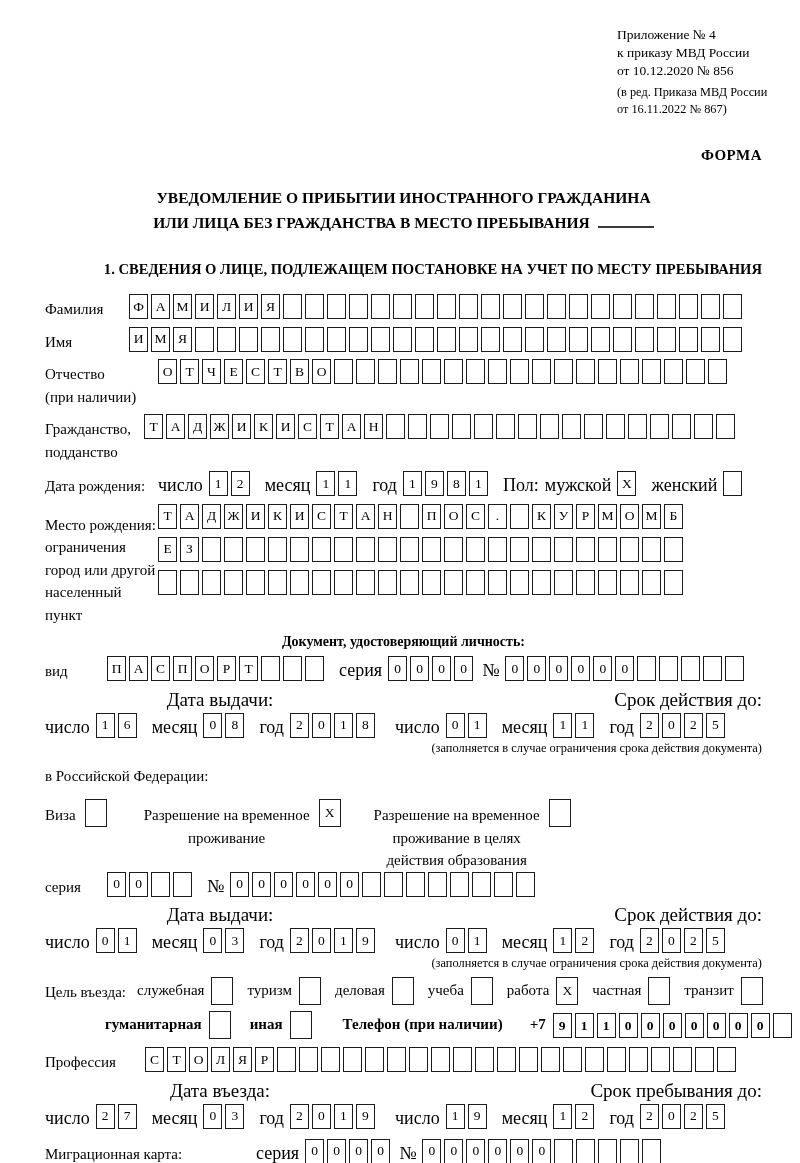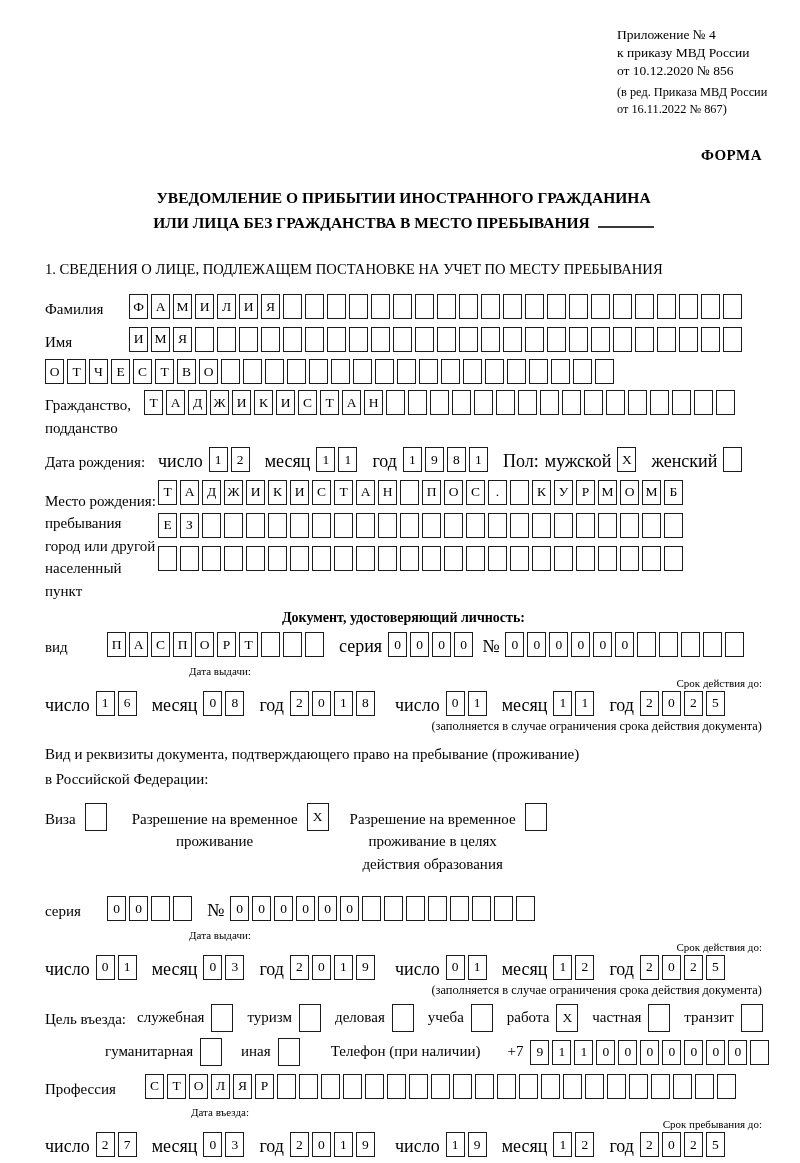--- a/index.html
+++ b/index.html
@@ -8,21 +8,21 @@
   .page{padding:26px 38px 0 45px;position:relative;}
 
   .doc-header{margin-left:572px;font-size:13.5px;line-height:1.32;white-space:nowrap;}
   .doc-header .sub{font-size:12.3px;}
   .doc-header .sub.first{margin-top:5px;}
   .forma{text-align:right;font-weight:bold;font-size:15px;margin-top:30px;letter-spacing:.5px;}
 
   .title{text-align:center;font-weight:bold;font-size:15.5px;margin-top:22px;line-height:1.6;}
   .title .blank{display:inline-block;width:56px;border-bottom:2.2px solid #3a3a3a;height:12px;margin-left:8px;}
 
-  .sec-heading{font-weight:normal;font-size:14.6px;margin-top:26px;margin-bottom:16px;white-space:nowrap;}
+  .sec-heading{font-weight:bold;font-size:14.6px;margin-top:26px;margin-bottom:16px;white-space:nowrap;text-align:right;}
 
   .frow{display:flex;align-items:flex-start;margin-bottom:6px;}
   .flabel{font-size:15px;padding-top:4px;flex-shrink:0;line-height:1.5;}
   .w-fam{width:84px;}
   .w-otch{width:113px;}
   .w-grazh{width:99px;}
   .w-birth{width:113px;}
   .w-prof{width:100px;}
   .w-mig{width:175px;}
 
@@ -30,37 +30,37 @@
   .cell{box-sizing:border-box;width:19px;height:25px;border:1.7px solid #1c1c1c;margin-right:3px;
         display:flex;align-items:center;justify-content:center;font-size:13.5px;background:#fff;}
   .cb .cell{width:22px;height:28px;}
 
   .dlabel{font-size:18px;padding-top:4px;margin-right:6px;flex-shrink:0;}
   .ml{margin-left:12px;}
   .rows-col{display:flex;flex-direction:column;}
   .mt{margin-top:8px;}
 
   .center-bold{text-align:center;font-weight:bold;font-size:14px;margin:8px 0 6px;}
-  .dates-headers{display:flex;font-size:11px;margin:6px 0 2px;flex-direction:column;}
+  .dates-headers{display:flex;font-size:19px;margin:6px 0 2px;}
   .dh-left{width:350px;text-align:center;}
   .dh-right{flex:1;text-align:right;}
   .dates-row{display:flex;}
   .dg-left{display:flex;width:350px;}
   .dg-right{display:flex;}
   .note-right{text-align:right;font-size:12.4px;margin-top:3px;margin-bottom:6px;}
 
   .para{font-size:15px;line-height:1.7;margin-top:8px;}
-  .opts-row{display:flex;align-items:flex-start;margin-top:10px;margin-bottom:21px;}
+  .opts-row{display:flex;align-items:flex-start;margin-top:10px;margin-bottom:0;gap:12px;}
   .opt{display:flex;align-items:flex-start;}
   .opt-label{font-size:15px;padding-top:5px;margin-right:9px;line-height:1.5;}
   .opt-label.center{text-align:center;}
 
   .p-label{font-size:15px;padding-top:5px;margin:0 7px 0 11px;flex-shrink:0;}
   .p-label.first{margin-left:0;}
-  .purpose2{padding-left:60px;}
+  .purpose2{padding-left:60px;font-weight:bold;}
 </style>
 </head>
 <body>
 
 <div class="page">
 
   <div class="doc-header">
     <div>Приложение № 4</div>
     <div>к приказу МВД России</div>
     <div>от 10.12.2020 № 856</div>
@@ -139,20 +139,24 @@
         <span class="cell"></span>
         <span class="cell"></span>
         <span class="cell"></span>
         <span class="cell"></span>
         <span class="cell"></span>
         <span class="cell"></span>
       </span>
   </div>
 
   <div class="frow">
+    <span class="flabel w-otch">
+      <div>Отчество</div>
+      <div>(при наличии)</div>
+    </span>
     <span class="cells">
         <span class="cell">О</span>
         <span class="cell">Т</span>
         <span class="cell">Ч</span>
         <span class="cell">Е</span>
         <span class="cell">С</span>
         <span class="cell">Т</span>
         <span class="cell">В</span>
         <span class="cell">О</span>
         <span class="cell"></span>
@@ -238,21 +242,21 @@
       </span>
     <span class="dlabel ml">женский</span>
     <span class="cells">
         <span class="cell"></span>
       </span>
   </div>
 
   <div class="frow" style="margin-top:4px;">
     <span class="flabel w-birth" style="padding-top:2px;margin-top:8px;">
       <div>Место рождения:</div>
-      <div>пребывания</div>
+      <div>ограничения</div>
       <div>город или другой</div>
       <div>населенный пункт</div>
     </span>
     <span class="rows-col">
       <span class="cells">
           <span class="cell">Т</span>
           <span class="cell">А</span>
           <span class="cell">Д</span>
           <span class="cell">Ж</span>
           <span class="cell">И</span>
@@ -410,21 +414,20 @@
           <span class="cell">2</span>
           <span class="cell">0</span>
           <span class="cell">2</span>
           <span class="cell">5</span>
         </span>
     </span>
   </div>
   <div class="note-right">(заполняется в случае ограничения срока действия документа)</div>
 
   <div class="para">
-    <div>Вид и реквизиты документа, подтверждающего право на пребывание (проживание)</div>
     <div>в Российской Федерации:</div>
   </div>
 
   <div class="opts-row">
     <div class="opt">
       <span class="opt-label">Виза</span>
       <span class="cells cb">
           <span class="cell"></span>
         </span>
     </div>

